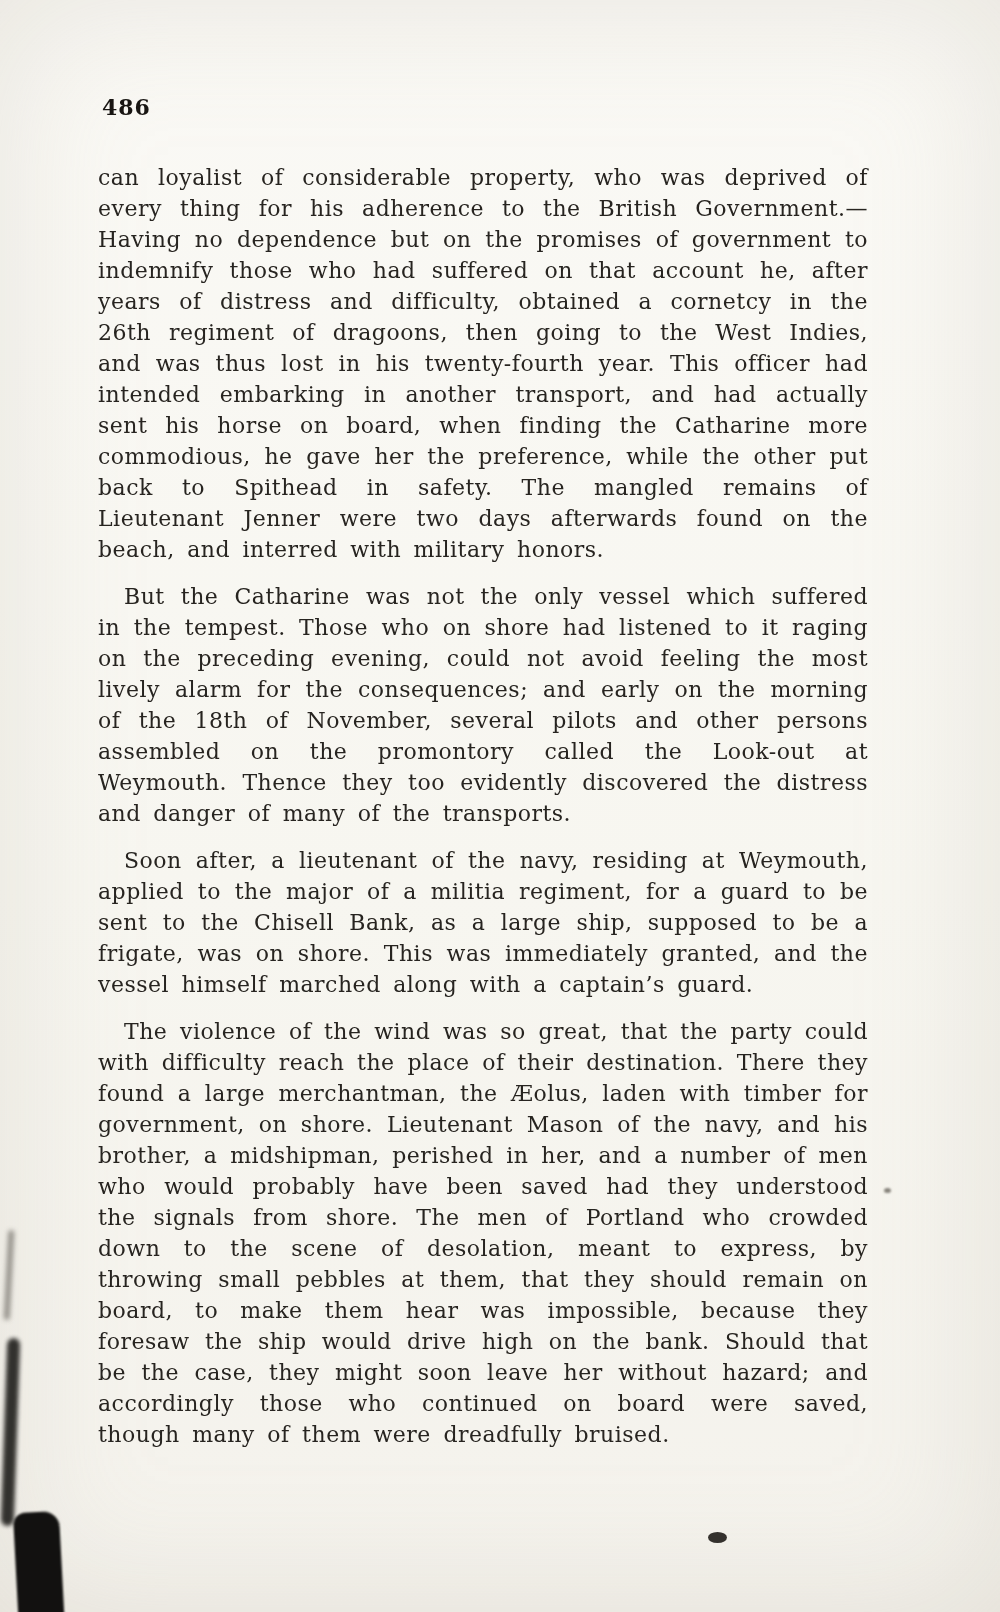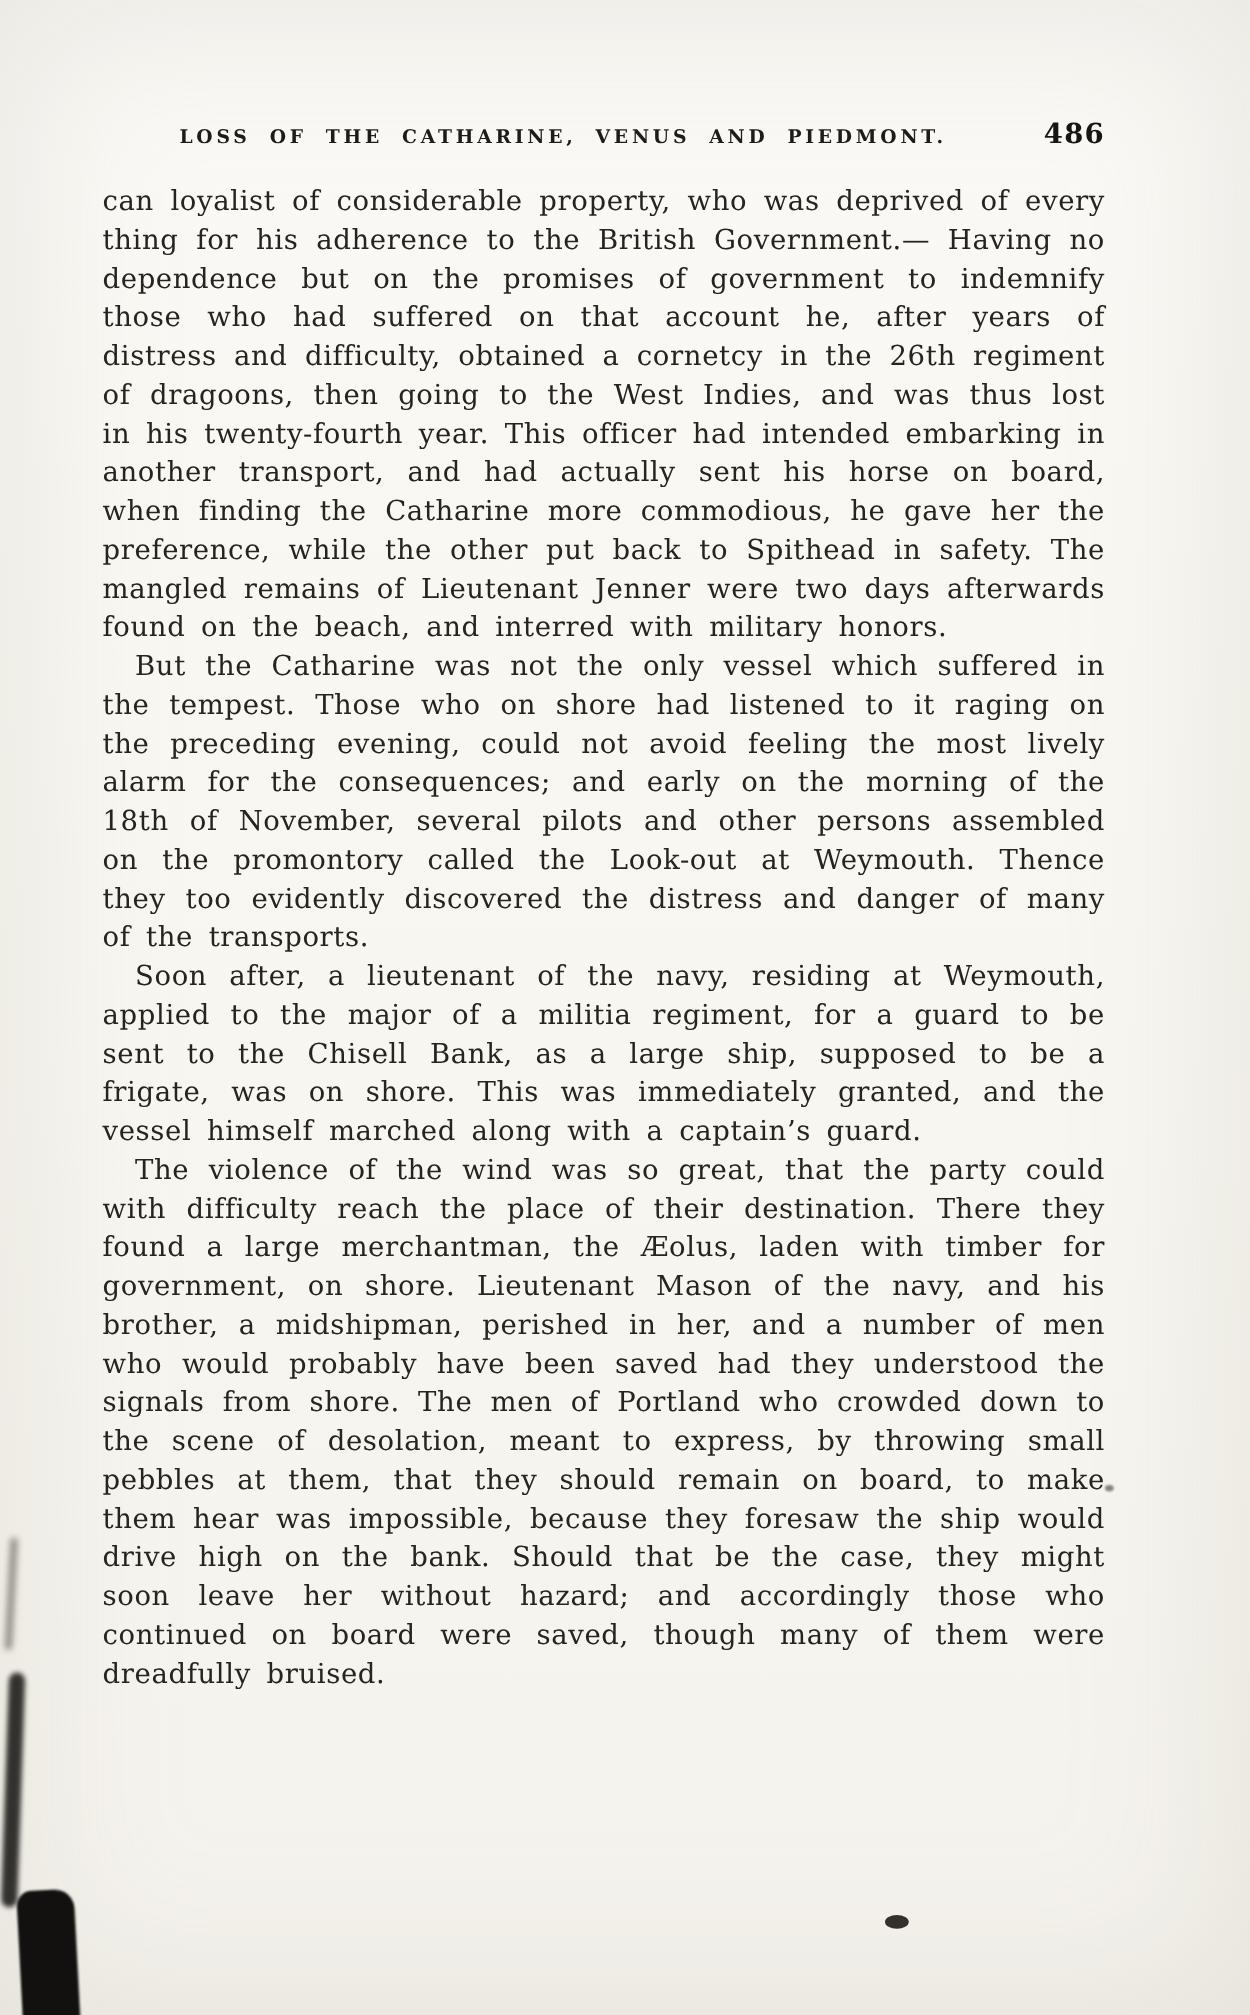--- a/index.html
+++ b/index.html
@@ -54,21 +54,21 @@
     left: 82px;
     width: 802px;
     font-size: 22px;
     line-height: 31px;
     text-align: justify;
     letter-spacing: 0.5px;
     word-spacing: 5px;
     color: #272420;
   }
   .para {
-    margin: 0;
+    margin: 16px;
     text-indent: 26px;
   }
   .para.no-indent {
     text-indent: 0;
   }
 
   
   .smudge-left {
     position: absolute;
     left: 4px;
@@ -125,21 +125,20 @@
     filter: blur(1px);
     opacity: 0.7;
   }
 </style>
 </head>
 <body>
 
 <div class="page">
 
   <header class="running-head">
-    <span class="head-title">LOSS OF THE CATHARINE, VENUS AND PIEDMONT.</span>
     <span class="head-page">486</span>
   </header>
 
   <main class="text-block">
     <p class="para no-indent">can loyalist of considerable property, who was deprived of every thing for his adherence to the British Government.— Having no dependence but on the promises of government to indemnify those who had suffered on that account he, after years of distress and difficulty, obtained a cornetcy in the 26th regiment of dragoons, then going to the West Indies, and was thus lost in his twenty-fourth year. This officer had intended embarking in another transport, and had actually sent his horse on board, when finding the Catharine more commodious, he gave her the preference, while the other put back to Spithead in safety. The mangled remains of Lieutenant Jenner were two days afterwards found on the beach, and interred with military honors.</p>
     <p class="para">But the Catharine was not the only vessel which suffered in the tempest. Those who on shore had listened to it raging on the preceding evening, could not avoid feeling the most lively alarm for the consequences; and early on the morning of the 18th of November, several pilots and other persons assembled on the promontory called the Look-out at Weymouth. Thence they too evidently discovered the distress and danger of many of the transports.</p>
     <p class="para">Soon after, a lieutenant of the navy, residing at Weymouth, applied to the major of a militia regiment, for a guard to be sent to the Chisell Bank, as a large ship, supposed to be a frigate, was on shore.  This was immediately granted, and the vessel himself marched along with a captain’s guard.</p>
     <p class="para">The violence of the wind was so great, that the party could with difficulty reach the place of their destination.  There they found a large merchantman, the Æolus, laden with timber for government, on shore.  Lieutenant Mason of the navy, and his brother, a midshipman, perished in her, and a number of men who would probably have been saved had they understood the signals from shore.  The men of Portland who crowded down to the scene of desolation, meant to express, by throwing small pebbles at them, that they should remain on board, to make them hear was impossible, because they foresaw the ship would drive high on the bank.  Should that be the case, they might soon leave her without hazard; and accordingly those who continued on board were saved, though many of them were dreadfully bruised.</p>
   </main>
 

